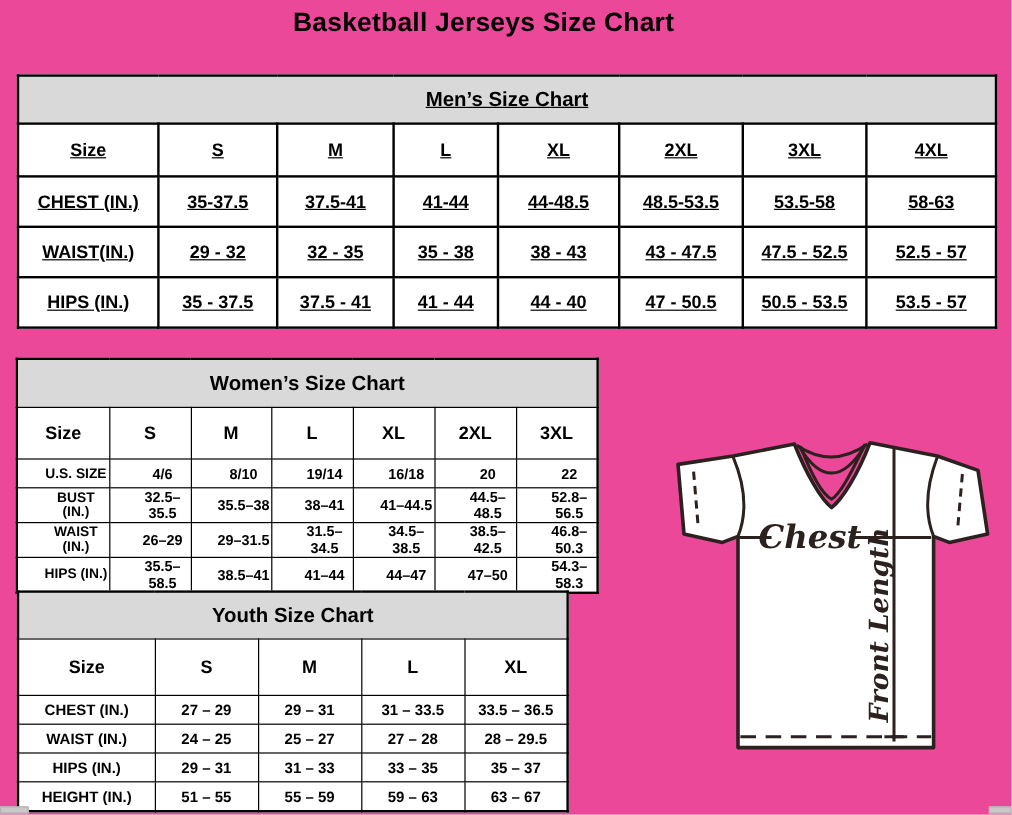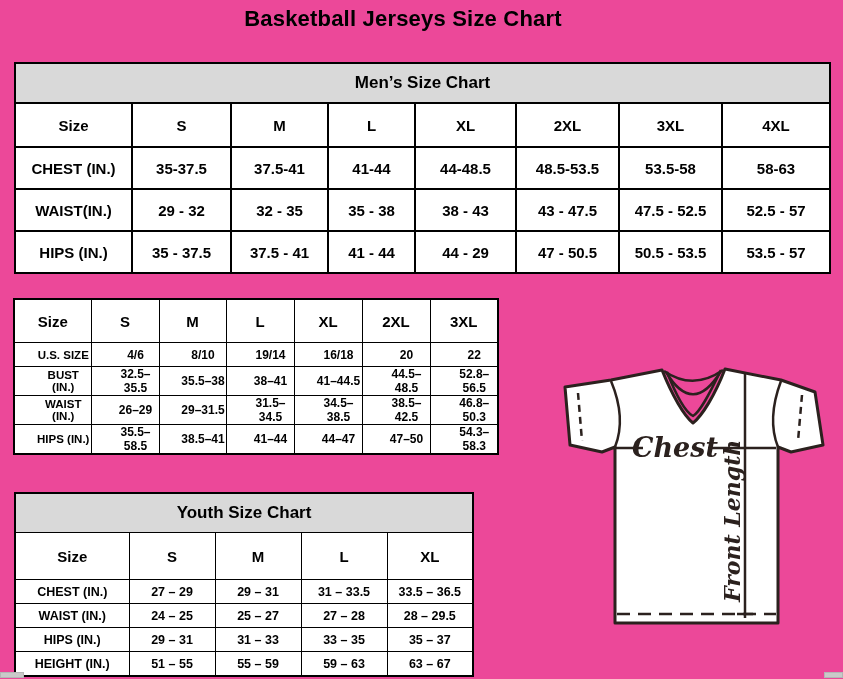--- a/index.html
+++ b/index.html
@@ -15,21 +15,21 @@
   table.size-chart{
     position:absolute;border-collapse:collapse;table-layout:fixed;background:#fff;
     border:2px solid #000;
   }
   table.size-chart th,table.size-chart td{
     text-align:center;vertical-align:middle;font-weight:bold;padding:0;overflow:hidden;
   }
   .band-cell{background:#d9d9d9;font-size:17px;}
   
   #mens{left:14px;top:62px;width:815px;}
-  #mens th,#mens td{border:2px solid #000;}
+  #mens th,#mens td{border:2px solid #000;text-decoration:underline;}
   #mens .band-cell{height:38px;}
   #mens .head-cell{height:42px;font-size:15px;}
   #mens td{height:40px;font-size:15px;}
   
   #womens{left:13px;top:298px;width:484px;}
   #womens th,#womens td{border:1px solid #000;}
   #womens .band-cell{height:39px;}
   #womens .head-cell{height:42px;font-size:15px;}
   #womens td{height:23px;font-size:12px;padding-left:21px;}
   #womens td.row-label{font-size:11.5px;}
@@ -101,39 +101,42 @@
         <td>38 - 43</td>
         <td>43 - 47.5</td>
         <td>47.5 - 52.5</td>
         <td>52.5 - 57</td>
       </tr>
       <tr>
         <td class="row-label">HIPS (IN.)</td>
         <td>35 - 37.5</td>
         <td>37.5 - 41</td>
         <td>41 - 44</td>
-        <td>44 - 29</td>
+        <td>44 - 40</td>
         <td>47 - 50.5</td>
         <td>50.5 - 53.5</td>
         <td>53.5 - 57</td>
       </tr>
     </tbody>
   </table>
 
   <table id="womens" class="size-chart">
     <colgroup>
       <col style="width:77px">
         <col style="width:68px">
         <col style="width:67px">
         <col style="width:68px">
       <col style="width:68px">
         <col style="width:68px">
         <col style="width:68px">
     </colgroup>
     <thead>
+      <tr>
+        <th class="band-cell" colspan="7">Women’s Size Chart</th>
+      </tr>
       <tr>
         <th class="head-cell">Size</th>
         <th class="head-cell">S</th>
         <th class="head-cell">M</th>
         <th class="head-cell">L</th>
         <th class="head-cell">XL</th>
         <th class="head-cell">2XL</th>
         <th class="head-cell">3XL</th>
       </tr>
     </thead>

